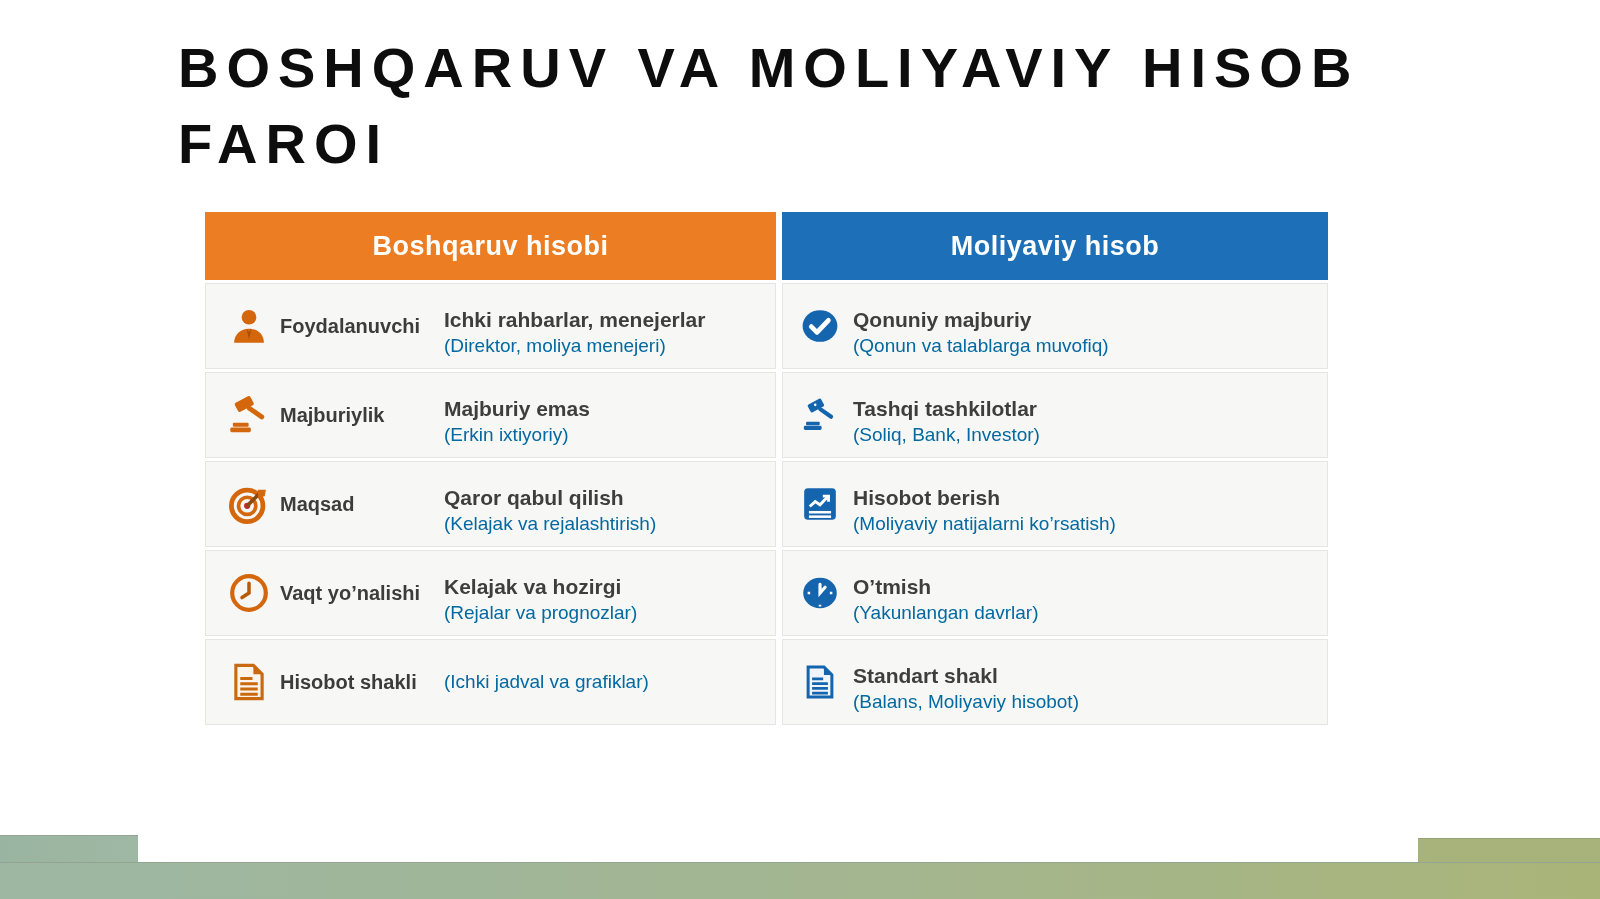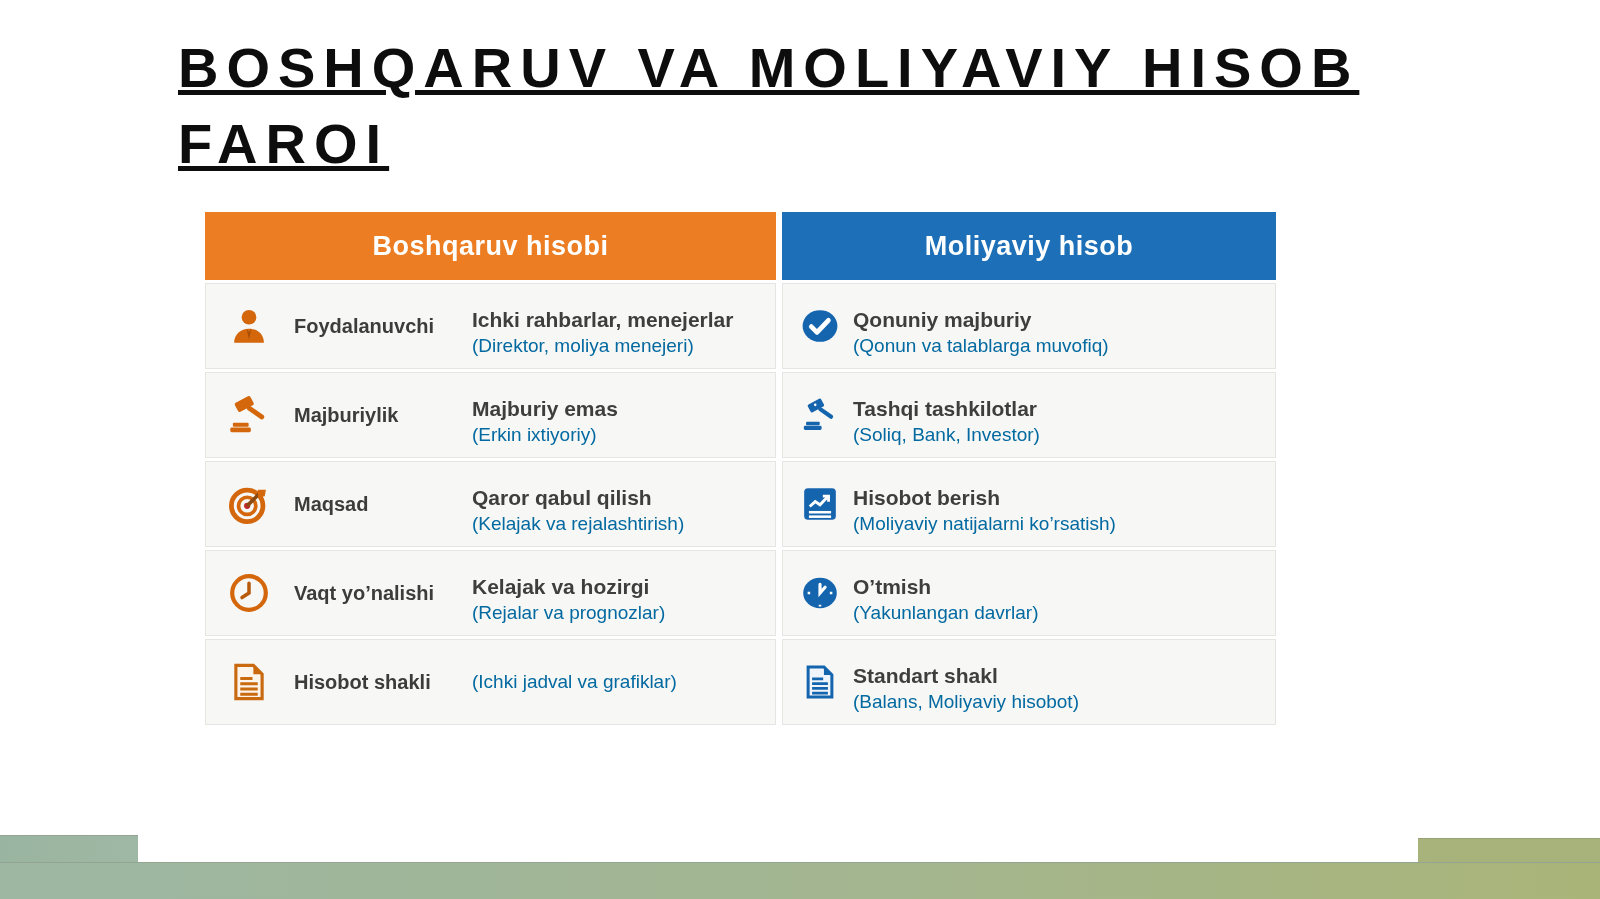--- a/index.html
+++ b/index.html
@@ -5,43 +5,43 @@
   html,body { margin:0; padding:0; }
   body {
     width:1600px; height:899px; position:relative; overflow:hidden;
     background:#ffffff; font-family:"Liberation Sans", sans-serif;
   }
 
   
   .title {
     position:absolute; left:178px; top:30px; width:1390px;
     font-size:56px; font-weight:800; letter-spacing:8px;
-    line-height:76px; color:#0d0d0d;text-decoration:underline;
+    line-height:76px; color:#0d0d0d;
   }
   .title div { white-space:nowrap; }
 
   
   .cmp-table { position:absolute; left:205px; top:212px; display:flex; gap:6px; }
   .col { display:flex; flex-direction:column; }
   .col.left-col  { width:571px; }
-  .col.right-col { width:494px; }
+  .col.right-col { width:546px; }
 
   .col-header {
     height:68px; display:flex; align-items:center; justify-content:center;
     color:#ffffff; font-size:27px; font-weight:bold; letter-spacing:0.5px;
   }
   .col-header.orange { background:#ED7D23; }
   .col-header.blue   { background:#1D70B8; }
 
   .cell {
     height:86px; margin-top:3px; box-sizing:border-box;
     background:#F7F7F5; border:1px solid #E5E5E2;
     display:flex; align-items:center;
   }
-  .cell.lcell { padding:0 6px 0 16px;gap:14px; }
+  .cell.lcell { padding:0 6px 0 16px; }
   .cell.rcell { padding:0 6px 0 12px; }
 
   .icon-box { flex:0 0 54px; display:flex; align-items:center; justify-content:center; }
   .icon-box svg { display:block; }
   .rcell .icon-box { flex:0 0 50px; }
 
   .row-label {
     flex:0 0 158px; padding-left:4px;
     font-weight:bold; font-size:20px; color:#3C3C3C;
   }

